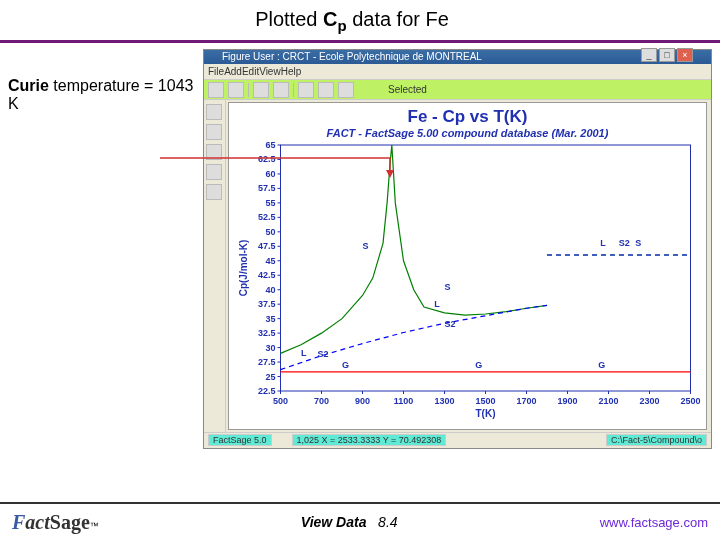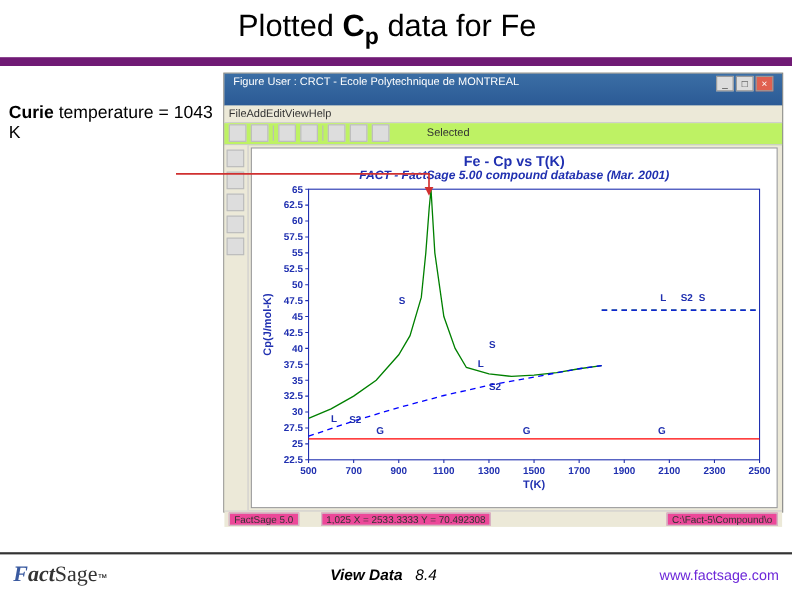--- a/index.html
+++ b/index.html
@@ -1,49 +1,49 @@
 <!DOCTYPE html>
 <html><head>
 <meta charset="utf-8">
 <style>
   * { box-sizing: border-box; margin: 0; padding: 0; }
   body { width: 720px; height: 540px; font-family: Arial, sans-serif; background: #fff; position: relative; }
   .slide { width: 720px; height: 540px; position: relative; }
-  .title { text-align: center; font-size: 28px; padding: 8px 16px 6px 0; border-bottom: 8px solid #701a75; }
+  .title { text-align: center; font-size: 20px; padding: 8px 16px 6px 0; border-bottom: 3px solid #701a75; }
   .title .sub { font-size: 0.75em; vertical-align: sub; }
   .content { display: flex; padding: 6px 8px 0 8px; }
   .left-col { width: 195px; flex-shrink: 0; }
   .desc { font-size: 13.5px; line-height: 1.3; padding-right: 6px; }
   .curie { font-size: 16px; margin-top: 28px; }
   .curie-line { position: absolute; left: 160px; top: 156px; width: 248px; height: 24px; }
   .curie-line svg { width: 100%; height: 100%; overflow: visible; }
   .figure-app { flex: 1; border: 1px solid #888; background: #ece9d8; font-size: 10px; position: relative; height: 400px; }
-  .win-title { background: linear-gradient(#3b6ea5,#2b5a95); color: #fff; display: flex; align-items: flex-start; padding: 2px 8px; height: 29px; }
+  .win-title { background: linear-gradient(#3b6ea5,#2b5a95); color: #fff; display: flex; align-items: flex-end; padding: 2px 18px; height: 14px; }
   .win-title .spacer { flex: 1; }
   .win-btn { width: 16px; height: 14px; background: #ddd; margin-left: 2px; border: 1px solid #999; display: inline-flex; align-items: center; justify-content: center; font-size: 9px; color: #333; }
   .win-close { background: #e06050; color: #fff; }
   .menu-bar { background: #ece9d8; padding: 2px 4px; font-size: 10px; color: #333; display: flex; border-bottom: 1px solid #ccc; }
   .tool-bar { background: #bef264; padding: 2px 4px; display: flex; align-items: center; gap: 4px; border-bottom: 1px solid #ccc; height: 20px; }
   .tool-ic { width: 16px; height: 16px; background: #ddd; border: 1px solid #bbb; }
   .tool-sep { width: 1px; height: 14px; background: #bbb; }
   .sel-label { margin-left: 30px; font-size: 10px; color: #333; }
   .app-body { display: flex; height: 332px; }
   .side-bar { width: 22px; background: #ece9d8; border-right: 1px solid #ccc; display: flex; flex-direction: column; gap: 4px; padding: 4px 2px; }
   .side-ic { width: 16px; height: 16px; background: #ddd; border: 1px solid #bbb; }
   .plot-wrap { flex: 1; background: #fff; border: 1px solid #999; margin: 2px 4px 2px 2px; position: relative; }
-  .plot-title { text-align: center; color: #2030b0; font-weight: bold; font-size: 13px; padding-top: 4px; }
+  .plot-title { text-align: center; color: #2030b0; font-weight: bold; font-size: 17px; padding-top: 4px; }
   .plot-sub { text-align: center; color: #2030b0; font-style: italic; font-weight: bold; font-size: 11px; }
   svg.chart { width: 100%; height: 280px; display: block; }
   .status-bar { display: flex; font-size: 9px; background: #ece9d8; border-top: 1px solid #ccc; padding: 1px 4px; gap: 20px; color: #333; }
-  .status-cell { border: 1px solid #ccc; padding: 0 4px; background: #ec4899; }
+  .status-cell { border: 1px solid #ccc; padding: 0 4px; background: #5eead4; }
   .footer { position: absolute; bottom: 0; left: 0; right: 0; border-top: 2px solid #333; height: 38px; display: flex; align-items: center; padding: 0 12px; }
   .logo { display: flex; align-items: baseline; }
   .logo-f { font-family: "Times New Roman", serif; font-size: 20px; font-weight: bold; font-style: italic; color: #3a5aa0; }
   .logo-act { font-family: "Times New Roman", serif; font-size: 20px; font-weight: bold; font-style: italic; color: #333; }
-  .logo-sage { font-family: "Times New Roman", serif; font-size: 20px; color: #333; }
+  .logo-sage { font-family: "Times New Roman", serif; font-size: 20px; color: #333; font-weight: bold; }
   .logo-tm { font-size: 9px; vertical-align: super; }
   .footer-center { flex: 1; text-align: center; font-size: 14px; font-style: italic; }
   .footer-center b { font-weight: bold; }
   .footer-url { font-size: 13px; color: #6d28d9; }
   .axis-text { font-size: 10px; fill: #2030b0; font-weight: bold; }
   .tick-text { font-size: 9px; fill: #2030b0; font-weight: bold; }
   .series-lbl { font-size: 9px; fill: #2030b0; }
 </style>
 </head>
 <body>

